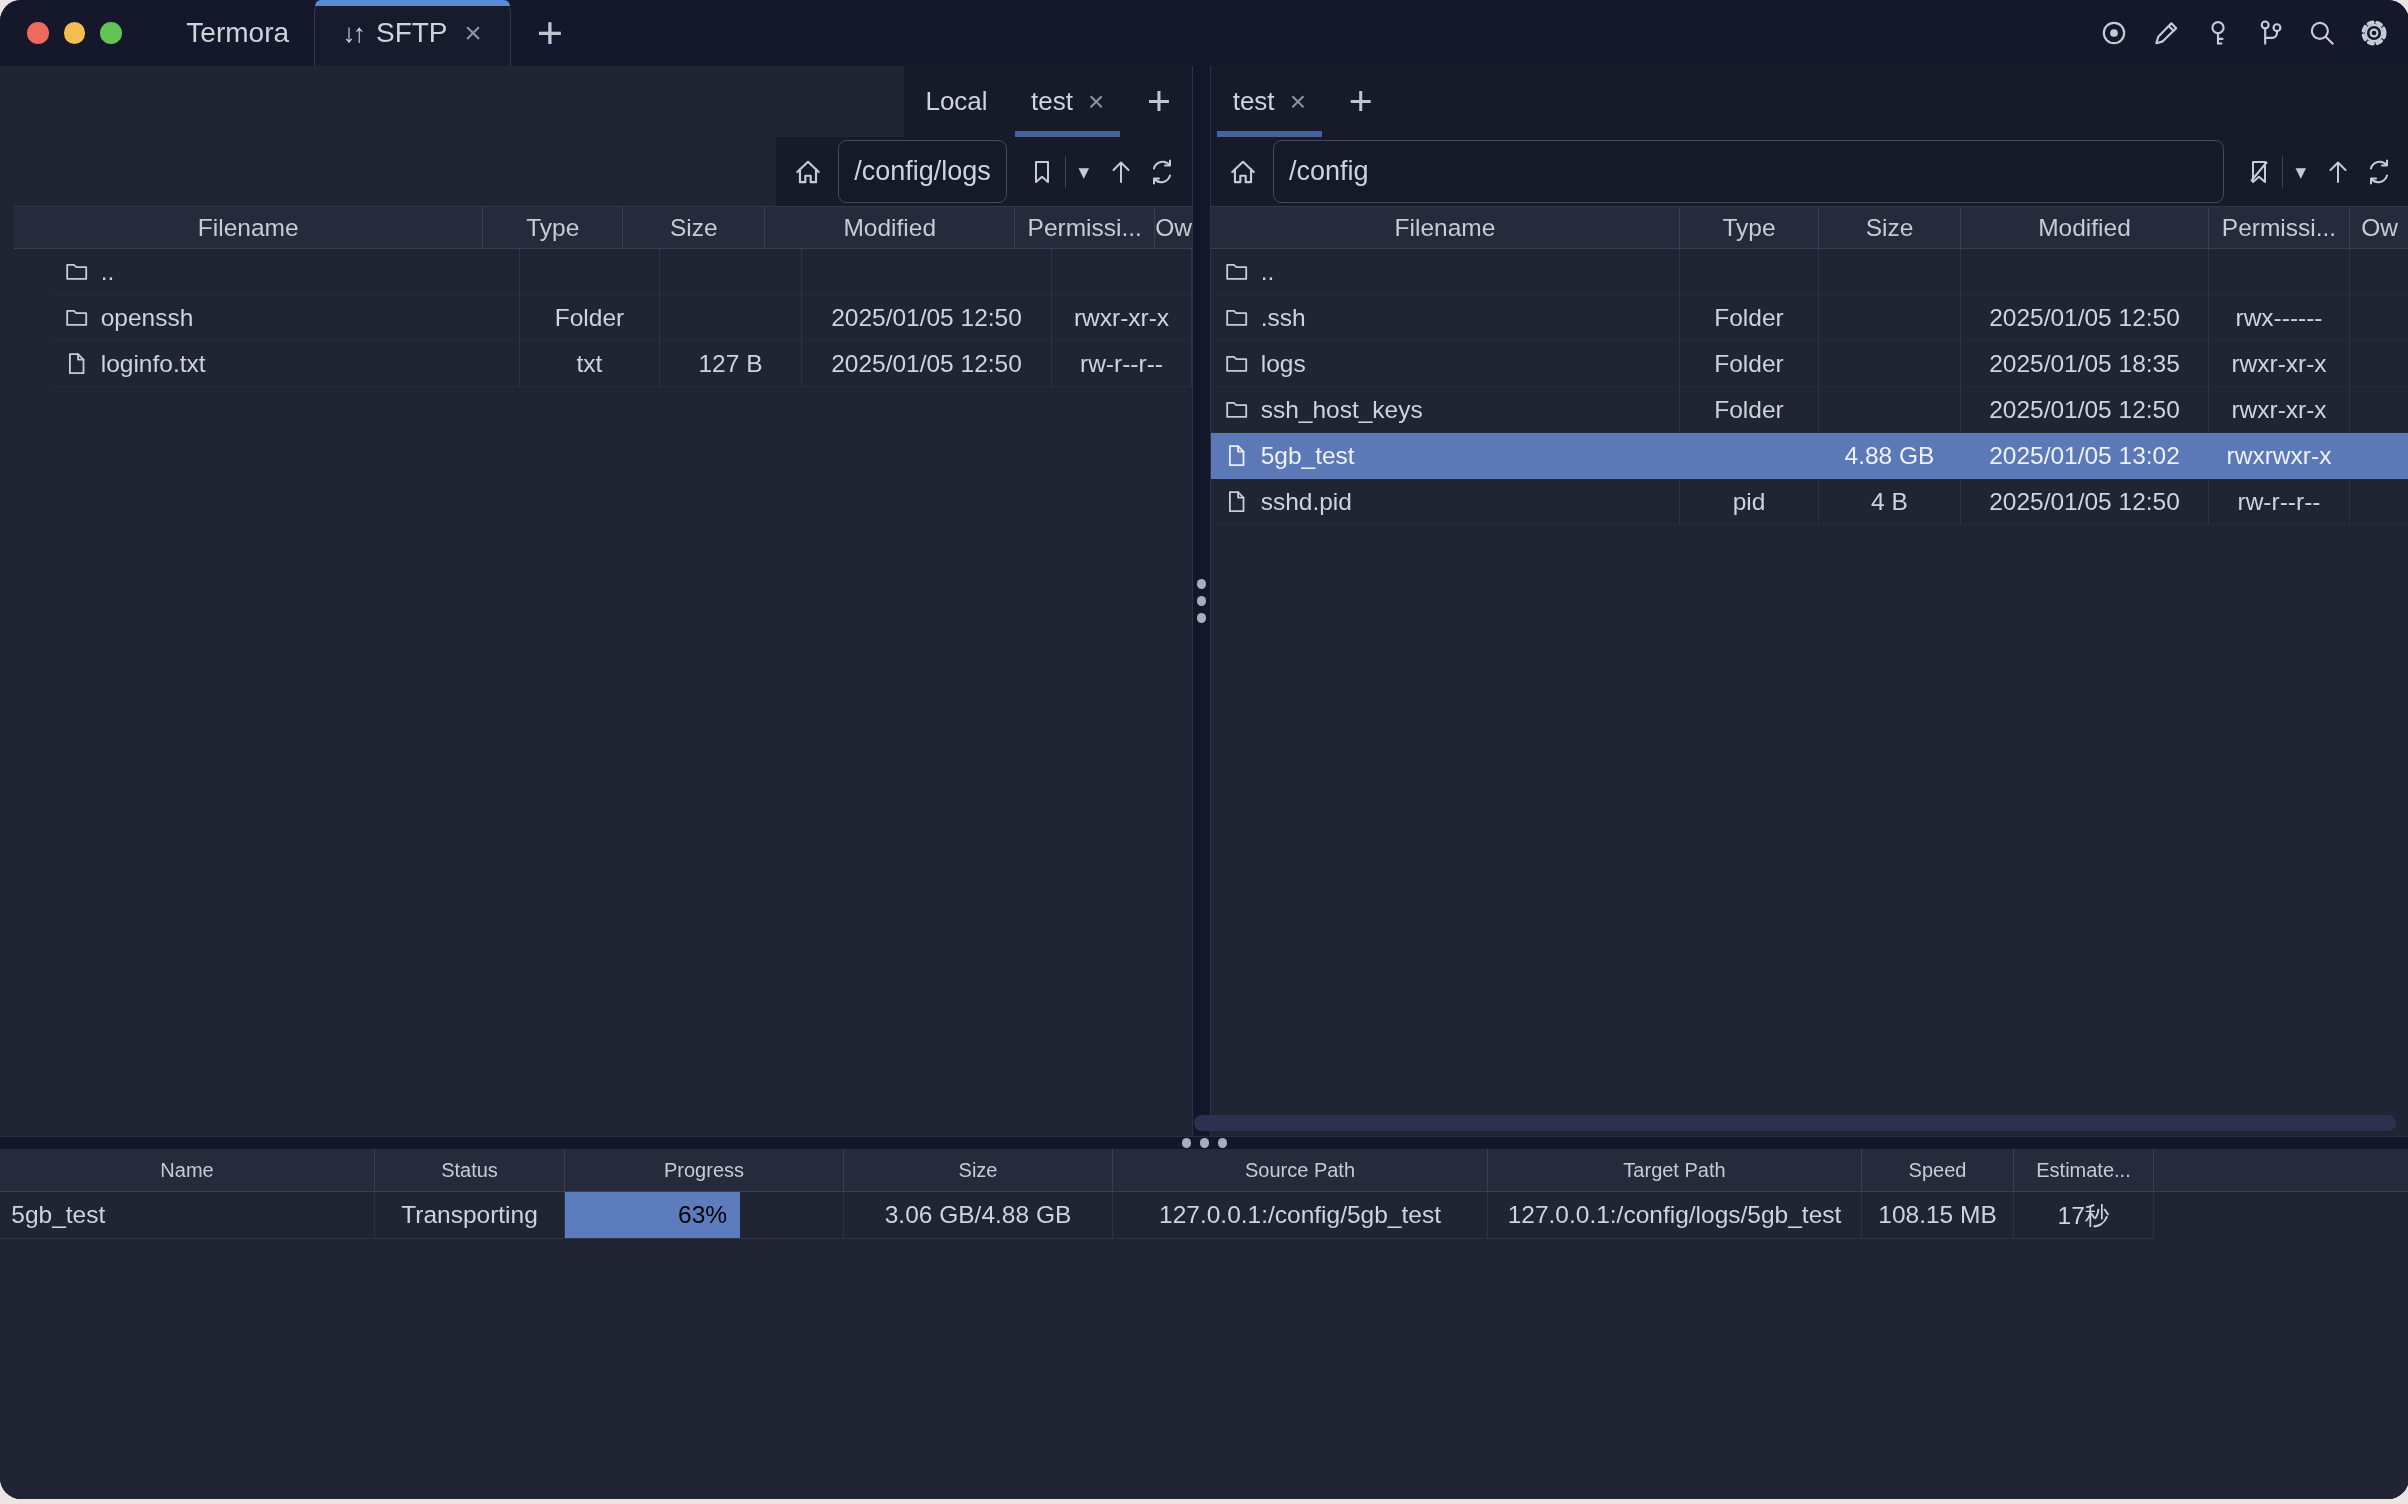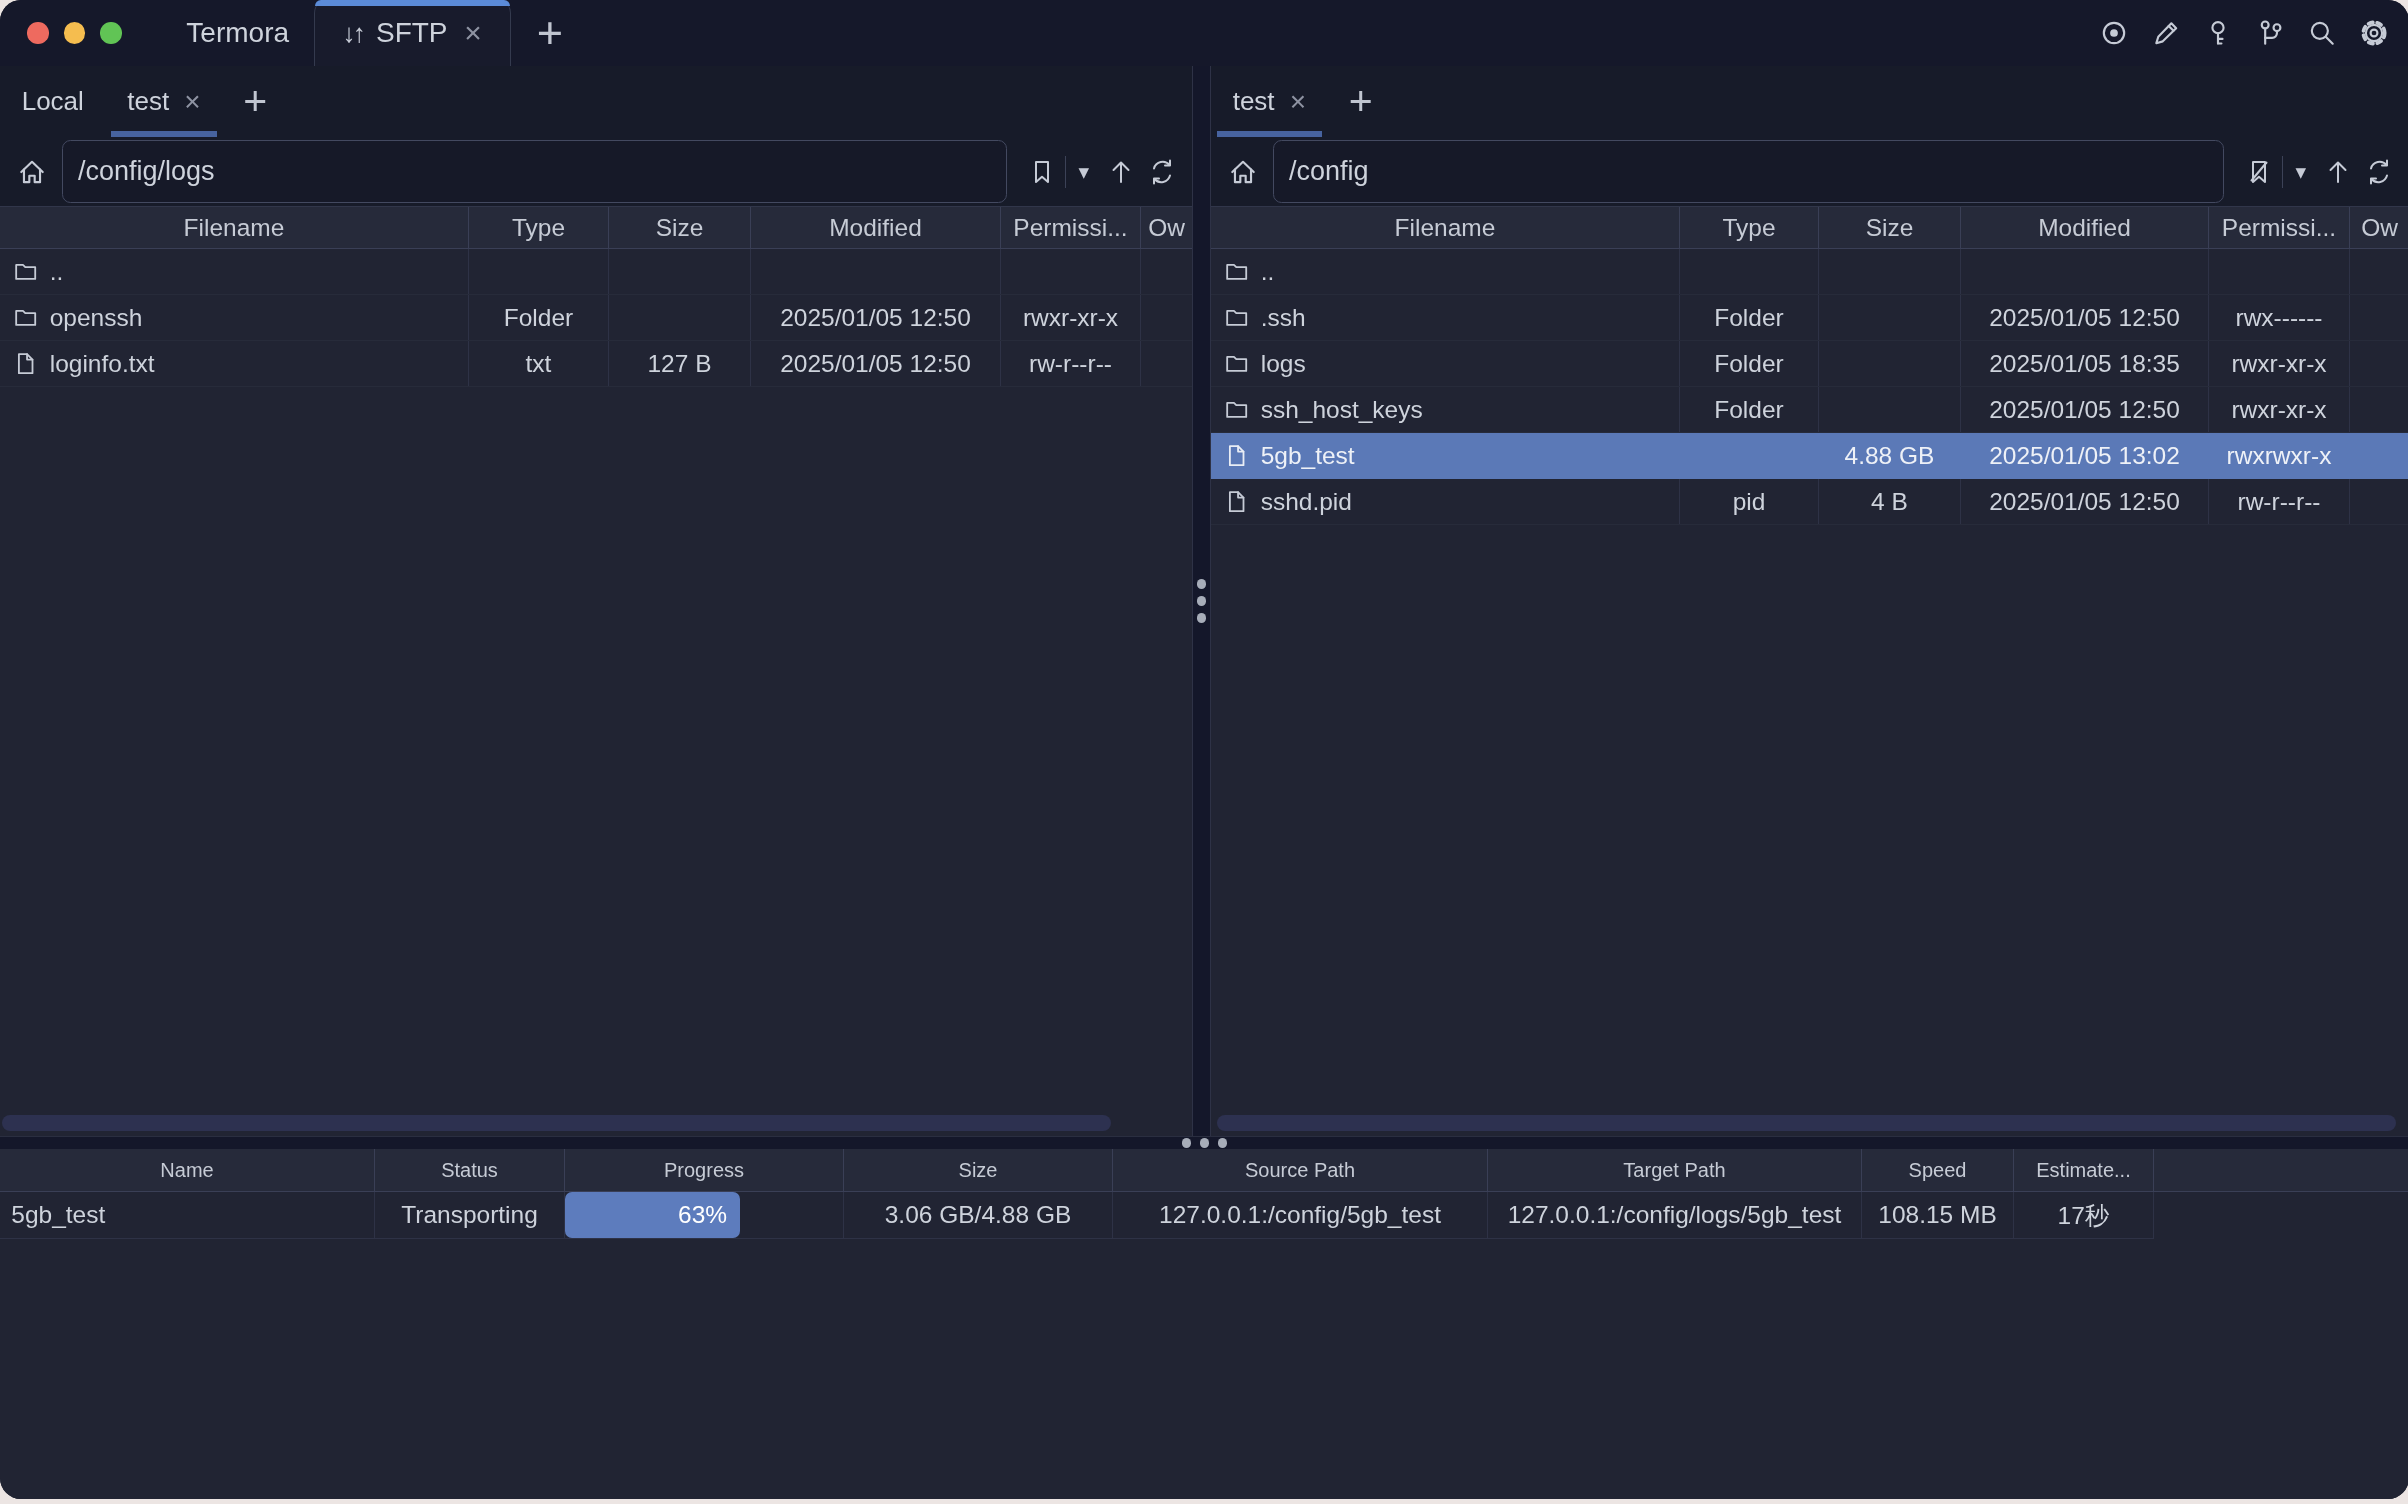--- a/index.html
+++ b/index.html
@@ -28,21 +28,21 @@
   .tab-close{color:#8e93a2;font-size:30px;line-height:1;margin-left:3.8px;cursor:default;}
   .newtab{display:flex;align-items:center;font-size:45px;font-weight:200;color:#c0c5d0;margin-left:26px;}
   .tb-icons{margin-left:auto;display:flex;align-items:center;gap:20px;padding-right:19px;}
   .tb-btn{width:32px;height:32px;display:flex;align-items:center;justify-content:center;}
   .tb-btn svg{width:30px;height:30px;}
   svg.ic{stroke:var(--icon);fill:none;stroke-width:2;stroke-linecap:round;stroke-linejoin:round;}
 
   
   .main{display:flex;height:1070px;flex:none;}
   .pane{display:flex;flex-direction:column;background:var(--pane);min-width:0;}
-  .pane.left{width:1192px;flex:none;}
+  .pane.left{width:1192px;flex:none;align-items:flex-end;}
   .pane.right{flex:1;}
   .vsplit{width:19px;flex:none;background:var(--divider);border-left:0.9px solid var(--cellline);border-right:0.9px solid var(--cellline);
     display:flex;align-items:center;justify-content:center;}
   .dots-v{display:flex;flex-direction:column;gap:7.5px;}
   .dots-v i,.dots-h i{width:9.4px;height:9.4px;border-radius:50%;background:var(--dots);display:block;}
   .dots-h{display:flex;gap:8.5px;}
 
   .pane-tabs{height:71px;background:var(--chrome);display:flex;align-items:stretch;flex:none;}
   .ptab{display:flex;align-items:center;gap:11.3px;padding:0 21.7px;font-size:26px;color:var(--text);position:relative;}
   .ptab.active::after{content:"";position:absolute;left:5.6px;right:5.6px;bottom:0;height:5.6px;background:var(--underline);}
@@ -88,21 +88,21 @@
   .t-head .hc{display:flex;align-items:center;justify-content:center;font-size:20px;color:#c6cbd5;
     border-right:0.9px solid var(--gridline);overflow:hidden;white-space:nowrap;}
   .t-head .hc:last-child{border-right:none;}
   .t-row{height:47px;flex:none;}
   .t-row .c{display:flex;align-items:center;justify-content:center;font-size:24.5px;color:var(--text);
     border-right:0.9px solid var(--cellline);border-bottom:0.9px solid var(--cellline);overflow:hidden;white-space:nowrap;}
   .t-row .c.name{justify-content:flex-start;padding-left:11.3px;}
   .t-row .c.filler{border-right:none;border-bottom:none;}
   .progress-cell{position:relative;padding:0!important;}
   .progress-fill{position:absolute;left:0;top:0;bottom:0;background:var(--progress);display:flex;align-items:center;justify-content:flex-end;
-    padding-right:13px;font-size:24.5px;color:#ffffff;border-radius:7px;}
+    padding-right:13px;font-size:24.5px;color:#000000;}
   .bottom-fill{flex:1;background:var(--pane);}
 </style>
 </head>
 <body>
 
 <div class="window">
 
   <div class="titlebar">
     <div class="lights">
       <span class="light red"></span>

